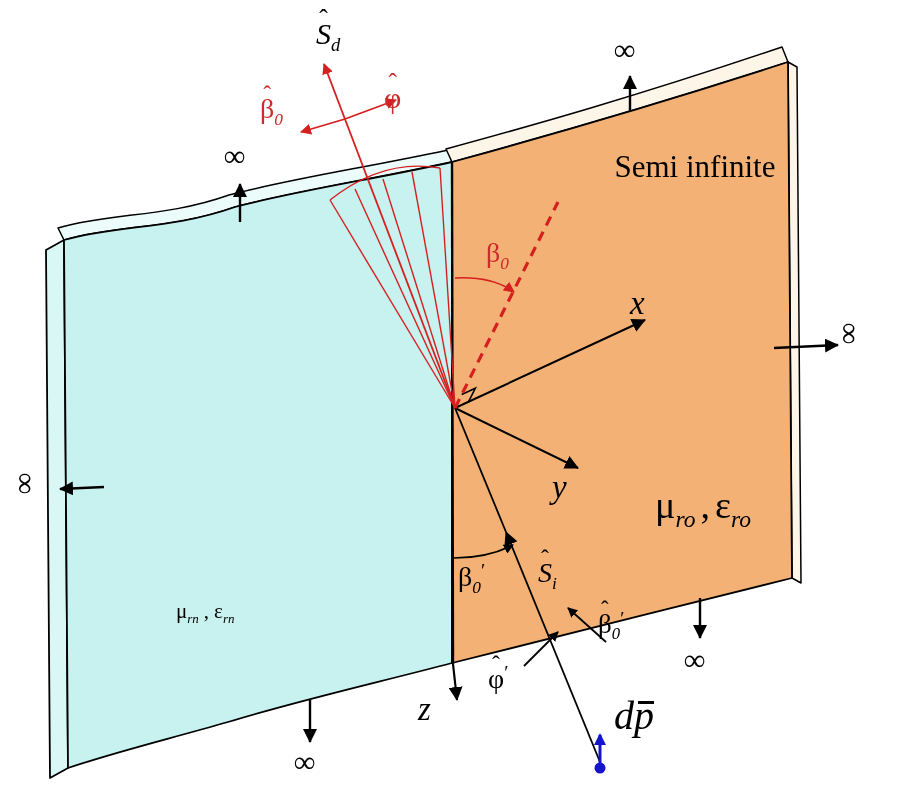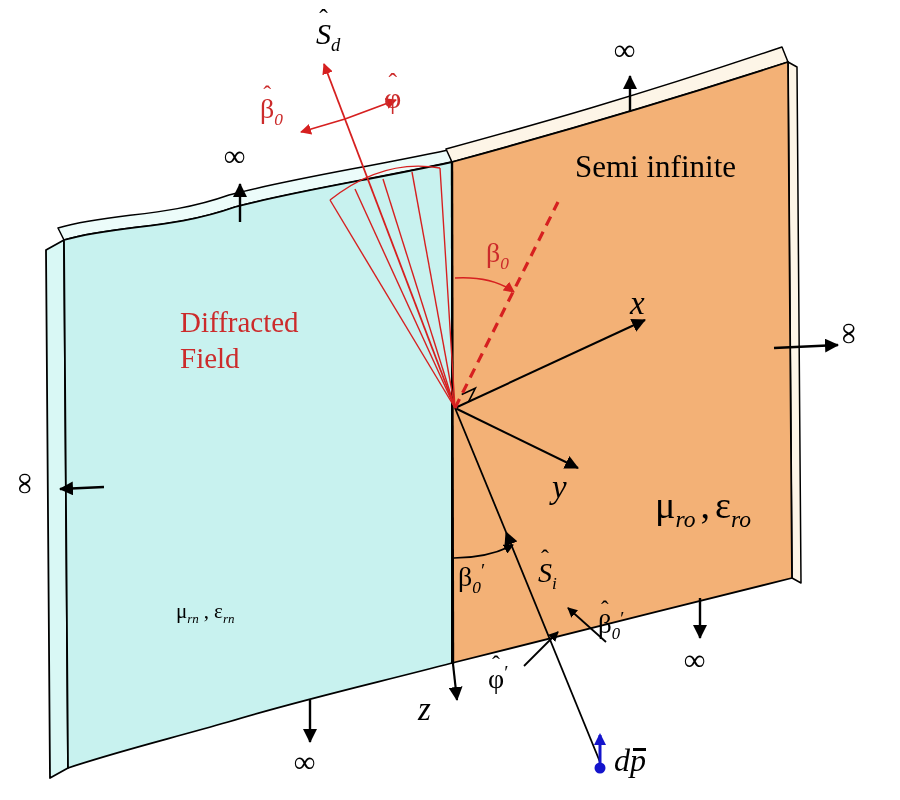--- a/index.html
+++ b/index.html
@@ -6,21 +6,21 @@
   html,body{background:#fff}
   .stage{
     position:relative;width:900px;height:800px;overflow:hidden;
     background:var(--c-bg,#fff);
     font-family:"Liberation Serif","DejaVu Serif",serif;
   }
   .stage svg{position:absolute;left:0;top:0}
   .lbl{position:absolute;line-height:1.05;white-space:nowrap;color:var(--c-line,#000)}
   .red{color:var(--c-red_text,#cc2b2b)}
   .it{font-style:italic}
-  .ctr{}
+  .ctr{text-align:center}
   sub{font-size:0.62em;font-style:italic;line-height:0}
   .prime{font-size:0.7em;vertical-align:0.45em;line-height:0;font-style:normal}
   .hatwrap{position:relative;display:inline-block}
   .hat{position:absolute;left:50%;top:-0.48em;transform:translateX(-50%);
        font-size:0.85em;font-style:normal;line-height:1}
   .inf{font-size:30px;font-weight:bold}
   .rot90{transform:rotate(90deg);transform-origin:50% 50%}
   .sep{margin:0 5px}
   .obar{position:relative;display:inline-block}
   .obar::after{content:"";position:absolute;left:18%;right:-2%;top:0.14em;
@@ -110,24 +110,20 @@
   </div>
 
   <div class="lbl red" style="left:486px;top:238px;font-size:28px">
     <span>β</span><sub>0</sub>
   </div>
 
   <div class="lbl it" style="left:630px;top:286px;font-size:33px">x</div>
   <div class="lbl it" style="left:552px;top:470px;font-size:33px">y</div>
   <div class="lbl it" style="left:418px;top:692px;font-size:33px">z</div>
 
-  <div class="lbl red ctr" style="left:180px;top:304px;width:195px;font-size:29px;line-height:1.25">
-    <div>Diffracted</div>
-    <div>Field</div>
-  </div>
 
   <div class="lbl" style="left:176px;top:600px;font-size:21px">
     <span>μ</span><sub>rn</sub><span class="sep">,</span><span>ε</span><sub>rn</sub>
   </div>
 
   <div class="lbl" style="left:655px;top:486px;font-size:38px">
     <span>μ</span><sub>ro</sub><span class="sep">,</span><span>ε</span><sub>ro</sub>
   </div>
 
   <div class="lbl" style="left:458px;top:562px;font-size:28px">
@@ -139,21 +135,21 @@
   </div>
 
   <div class="lbl" style="left:598px;top:610px;font-size:27px">
     <span class="hatwrap"><span class="hat">ˆ</span><span>β</span></span><sub>0</sub><span class="prime">′</span>
   </div>
 
   <div class="lbl" style="left:488px;top:664px;font-size:28px">
     <span class="hatwrap"><span class="hat">ˆ</span><span>φ</span></span><span class="prime">′</span>
   </div>
 
-  <div class="lbl" style="left:614px;top:744px;font-size:32px">
+  <div class="lbl" style="left:614px;top:695px;font-size:40px">
     <span class="it">d</span><span class="it obar">p</span>
   </div>
 
   <div class="lbl inf" style="left:224px;top:140px">∞</div>
   <div class="lbl inf" style="left:614px;top:34px">∞</div>
   <div class="lbl inf rot90" style="left:840px;top:318px">∞</div>
   <div class="lbl inf" style="left:684px;top:644px">∞</div>
   <div class="lbl inf rot90" style="left:16px;top:468px">∞</div>
   <div class="lbl inf" style="left:294px;top:746px">∞</div>
 

